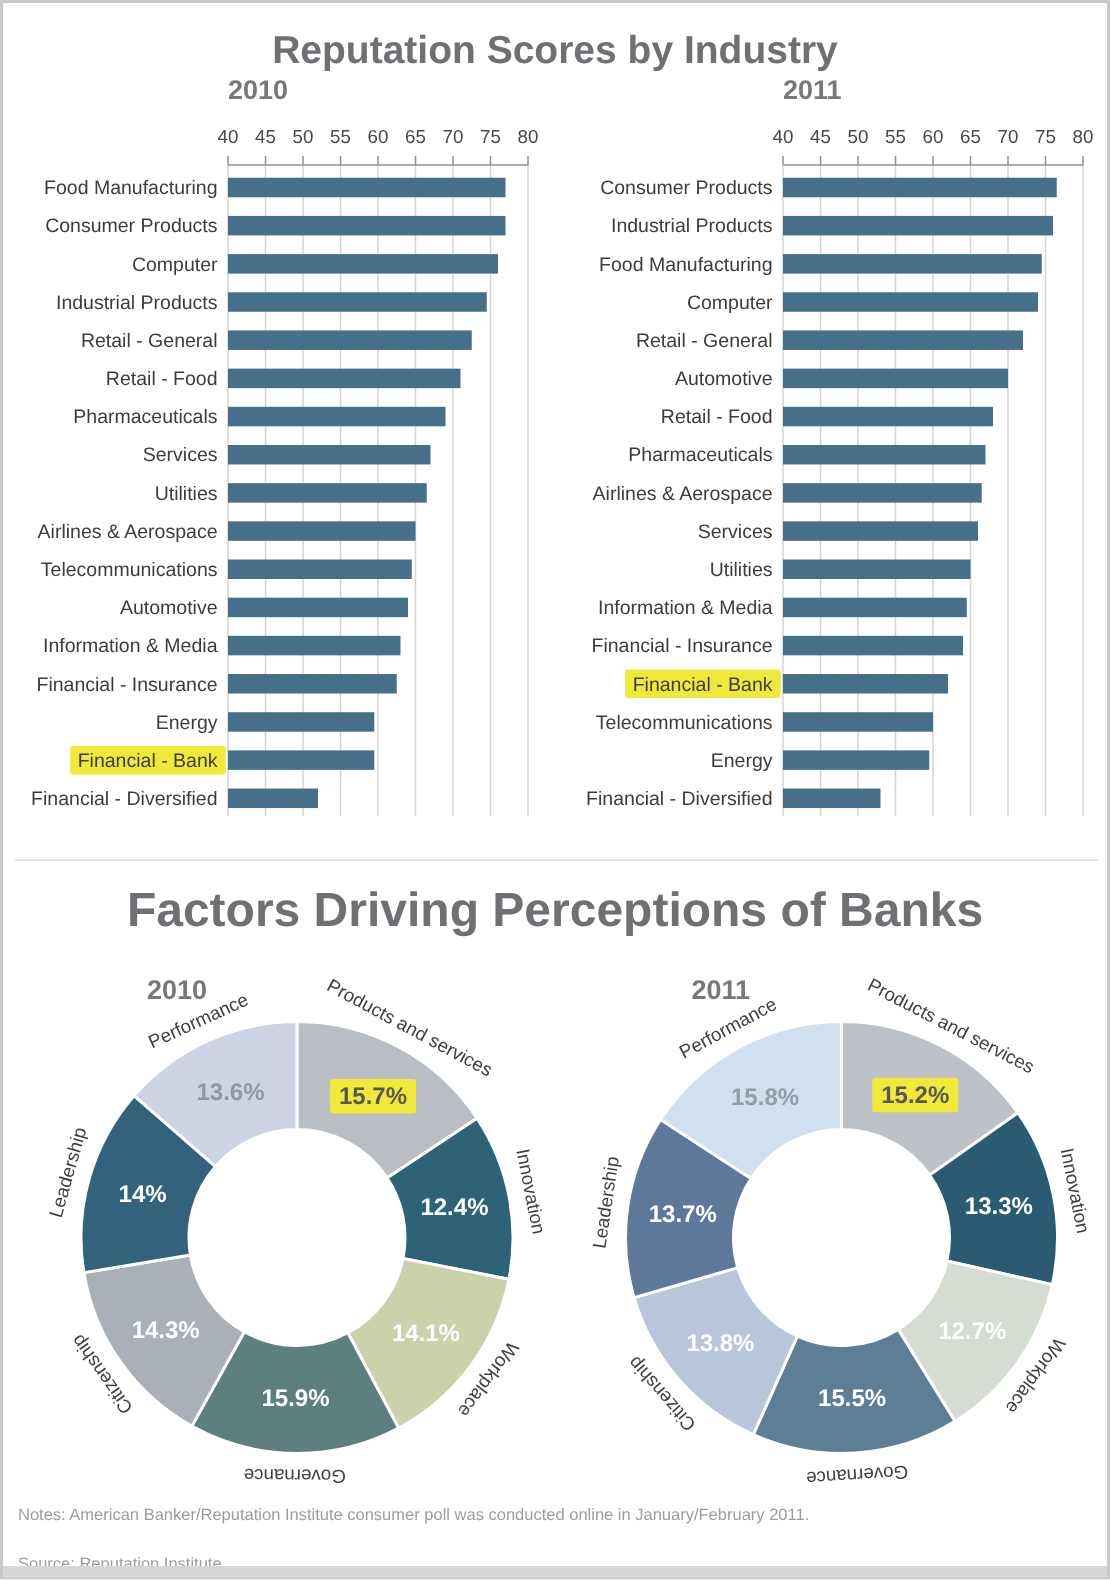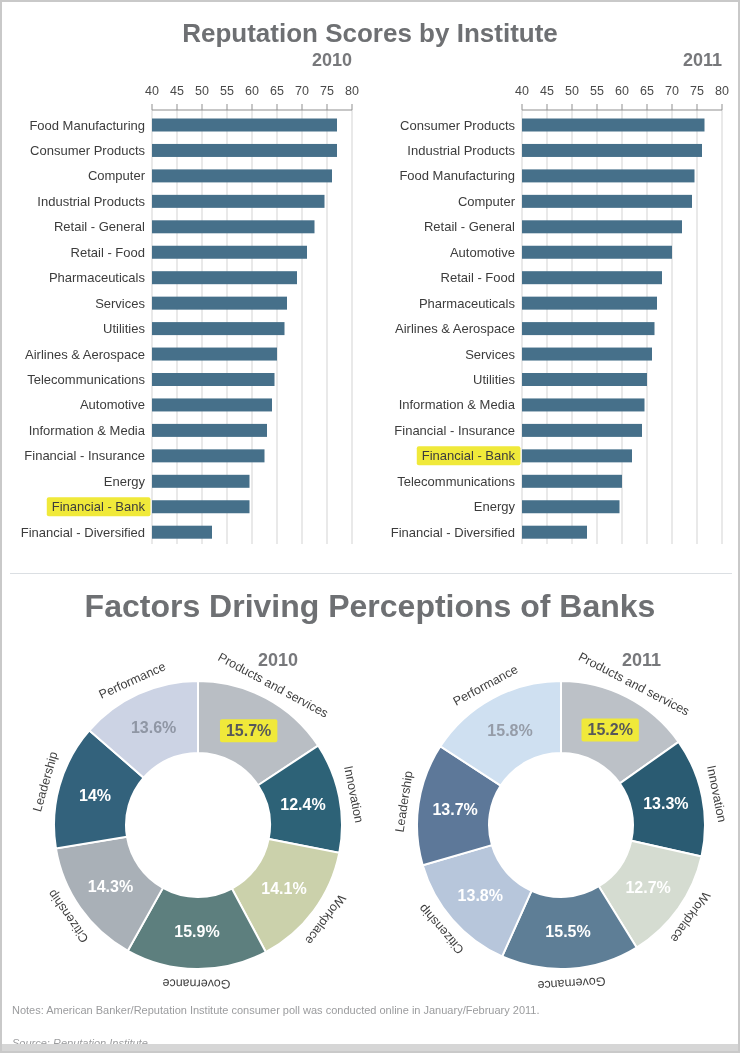--- a/index.html
+++ b/index.html
@@ -3,40 +3,40 @@
 <meta charset="utf-8">
 <style>
   html,body{margin:0;padding:0;background:#ffffff;}
   body{font-family:"Liberation Sans",sans-serif;}
   .page{position:relative;width:740px;height:1053px;box-sizing:border-box;
         border:2px solid #c9c9c9;background:#fff;overflow:hidden;}
   .sec-title{position:absolute;left:0;width:100%;text-align:center;
              font-weight:bold;color:#6e7073;}
   #title1{top:16px;font-size:26px;}
   #title2{top:586px;font-size:32px;}
-  .year-sub{position:absolute;width:200px;text-align:right;
+  .year-sub{position:absolute;width:200px;text-align:left;
             font-size:18px;font-weight:bold;color:#77787b;}
   #sub-bars-2010{left:150px;top:48px;}
   #sub-bars-2011{left:520px;top:48px;}
   #sub-donut-2010{left:96px;top:648px;}
   #sub-donut-2011{left:459px;top:648px;}
   .divider{position:absolute;left:8px;width:722px;height:1px;background:#dbdfe3;top:571px;}
   svg{position:absolute;left:0;}
   #bars-svg{top:0;}
   #donuts-svg{top:650px;}
   svg text{font-family:"Liberation Sans",sans-serif;}
   .notes{position:absolute;left:10px;top:1001px;font-size:11px;line-height:14px;color:#9b9c9e;}
-  .source{position:absolute;left:10px;top:1035px;font-size:11px;color:#9b9c9e;font-style:italic;}
+  .source{position:absolute;left:10px;top:1035px;font-size:11px;color:#9b9c9e;}
   .footer-band{position:absolute;left:0;bottom:0;width:100%;height:7px;background:#d6d6d6;}
 </style>
 </head>
 <body>
 
 <div class="page">
-  <div class="sec-title" id="title1">Reputation Scores by Institute</div>
+  <div class="sec-title" id="title1">Reputation Scores by Industry</div>
   <div class="year-sub" id="sub-bars-2010">2010</div>
   <div class="year-sub" id="sub-bars-2011">2011</div>
 
   <svg id="bars-svg" width="740" height="575">
       <line x1="150" y1="108" x2="150" y2="542" stroke="#d3d3d3" stroke-width="1"></line>
       <line x1="150" y1="102" x2="150" y2="108" stroke="#8f8f8f" stroke-width="1"></line>
       <text x="150" y="93" text-anchor="middle" font-size="12.5" fill="#4a4a4a">40</text>
       <line x1="175" y1="108" x2="175" y2="542" stroke="#d3d3d3" stroke-width="1"></line>
       <line x1="175" y1="102" x2="175" y2="108" stroke="#8f8f8f" stroke-width="1"></line>
       <text x="175" y="93" text-anchor="middle" font-size="12.5" fill="#4a4a4a">45</text>

